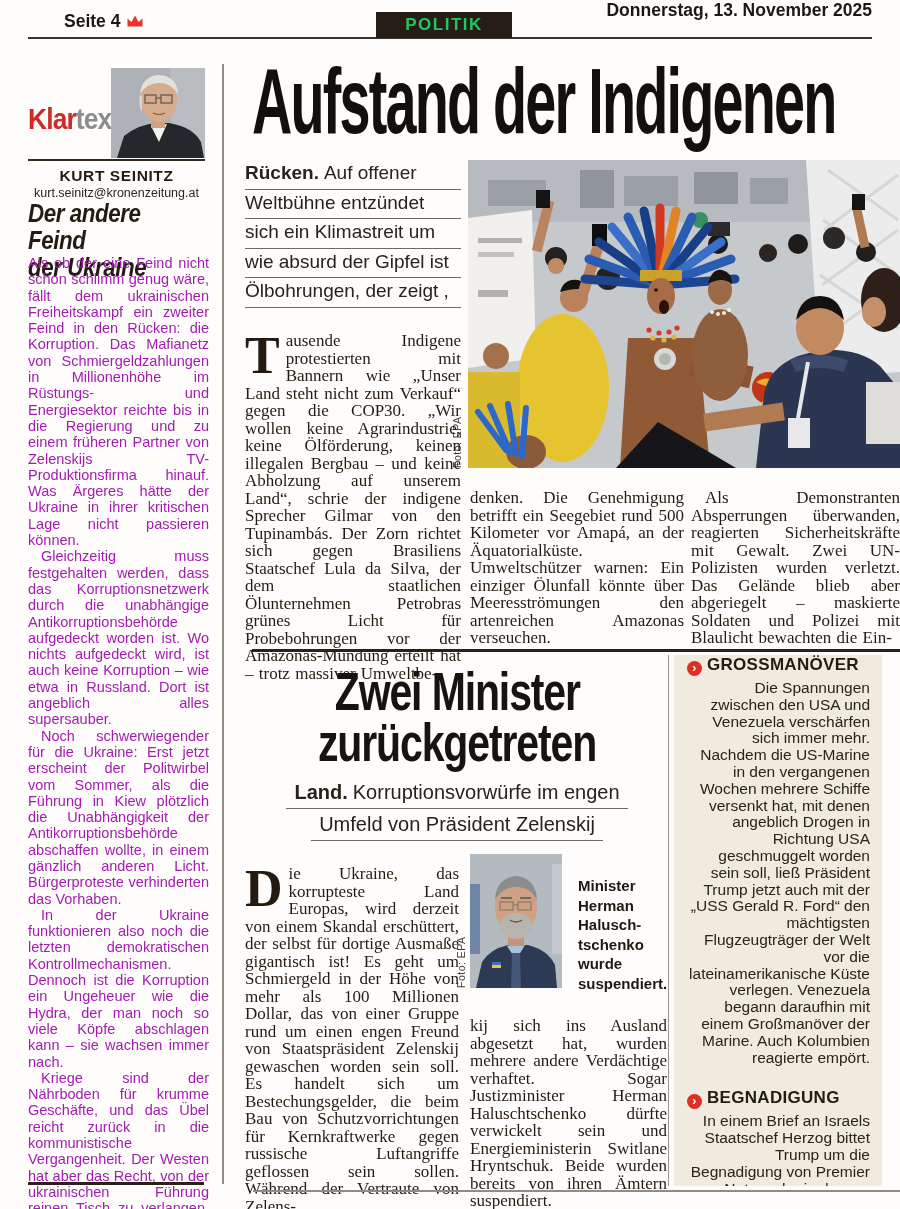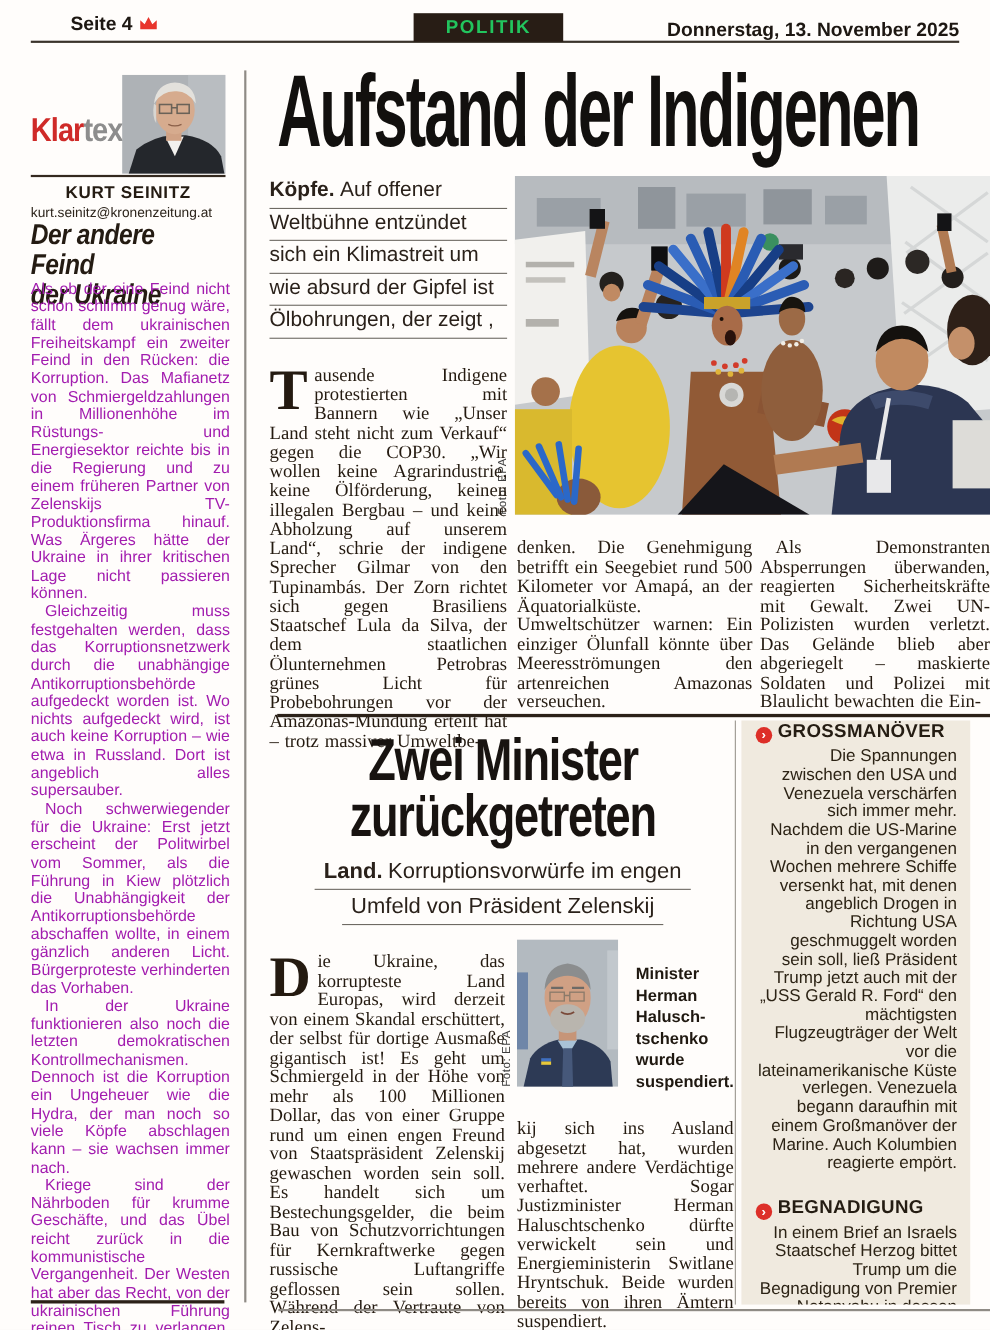--- a/index.html
+++ b/index.html
@@ -6,36 +6,36 @@
   .page{position:relative;width:900px;height:1209px;background:#fffdfb;overflow:hidden;
         font-family:"Liberation Sans",sans-serif;color:#241b12;}
   .abs{position:absolute;}
 
   
   .hdr-rule{left:28px;top:37px;width:844px;height:2px;background:#3a332b;}
   .page-label{left:28px;top:11px;font-size:17.5px;font-weight:bold;color:#1d1712;margin-left:36px;}
   .crown{margin-left:6px;vertical-align:-1px;}
   .badge{left:376px;top:12px;width:136px;height:26px;background:#281d15;color:#22c55e;
          font-weight:bold;font-size:17px;letter-spacing:1.5px;text-align:center;line-height:26px;}
-  .date{right:28px;top:17px;font-size:17.5px;font-weight:bold;color:#1d1712;}
+  .date{right:28px;top:0;font-size:17.5px;font-weight:bold;color:#1d1712;}
 
   
   .vsep-main{left:222px;top:64px;width:1.5px;height:1120px;background:#8f8b85;}
   .vsep-side{left:668px;top:655px;width:1px;height:531px;background:#9b968e;}
 
   
   .kl-logo{left:28px;top:102px;font-size:30px;font-weight:bold;letter-spacing:-1px;
            transform:scaleX(.88);transform-origin:0 0;white-space:nowrap;}
   .kl-logo .red{color:#cf2a28;}
   .kl-logo .gray{color:#8d8d8d;}
   .kl-photo{left:111px;top:68px;width:94px;height:90px;}
   .kl-rule{left:28px;top:159px;width:177px;height:2px;background:#34291f;}
   .kl-author{left:28px;top:167px;width:177px;text-align:center;font-weight:bold;
              font-size:15.5px;letter-spacing:.6px;color:#241b12;}
-  .kl-email{left:28px;top:186px;width:177px;text-align:left;font-size:12.5px;color:#2d251c;}
+  .kl-email{left:28px;top:186px;width:177px;text-align:center;font-size:12.5px;color:#2d251c;}
   .kl-title{left:28px;top:200px;width:200px;font-style:italic;font-weight:bold;
             font-size:26px;line-height:27px;letter-spacing:-.5px;
             transform:scaleX(.86);transform-origin:0 0;color:#241b12;}
   .kl-body{left:28px;top:255px;width:181px;}
   .kl-body p{margin:0;font-size:14.5px;line-height:16.3px;
              text-align:justify;color:#a21caf;}
   .kl-body p + p{text-indent:13px;}
   .kl-endrule{left:28px;top:1182px;width:176px;height:3px;background:#2b2118;}
 
   
@@ -133,21 +133,21 @@
     <p>In der Ukraine funktionieren also noch die letzten demokratischen Kontrollmechanismen. Dennoch ist die Korruption ein Ungeheuer wie die Hydra, der man noch so viele Köpfe abschlagen kann – sie wachsen immer nach.</p>
     <p>Kriege sind der Nährboden für krumme Geschäfte, und das Übel reicht zurück in die kommunistische Vergangenheit. Der Westen hat aber das Recht, von der ukrainischen Führung reinen Tisch zu verlangen, wenn immer neue Unterstützungsmillionen nach Kiew fließen sollen.</p>
   </div>
   <div class="abs kl-endrule"></div>
 
   <div class="abs h1wrap">
     <span class="h1">Aufstand der Indigenen</span>
   </div>
 
   <div class="abs lead">
-    <div class="lead-line"><span class="loc">Köpfe.</span><span>Auf offener</span></div>
+    <div class="lead-line"><span class="loc">Rücken.</span><span>Auf offener</span></div>
     <div class="lead-line">Weltbühne entzündet</div>
     <div class="lead-line">sich ein Klimastreit um</div>
     <div class="lead-line">wie absurd der Gipfel ist</div>
     <div class="lead-line">Ölbohrungen, der zeigt ,</div>
   </div>
 
   <div class="abs photo-main">
     <svg width="432" height="308" viewBox="0 0 432 308">
       <rect width="432" height="308" fill="#c6c9cc"></rect>
       <rect width="432" height="62" fill="#b7bbbf"></rect>

